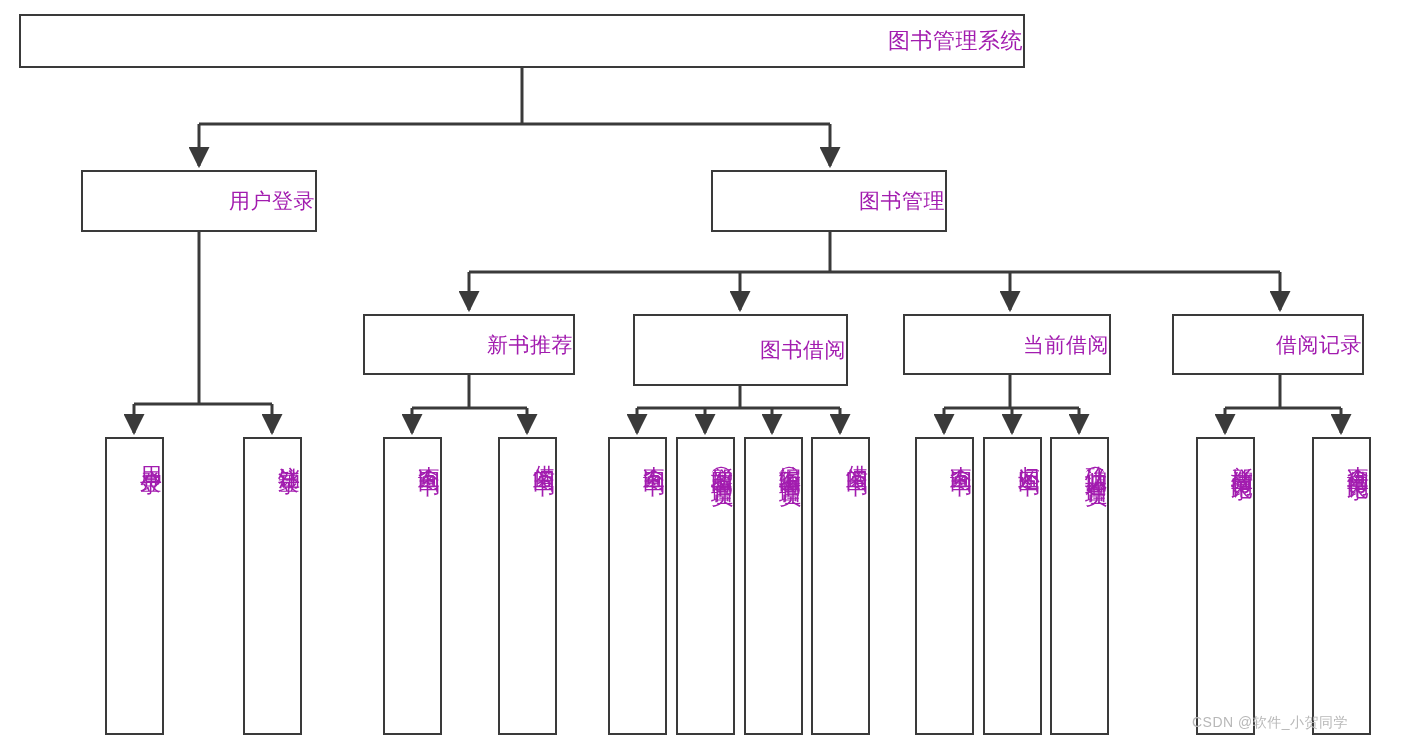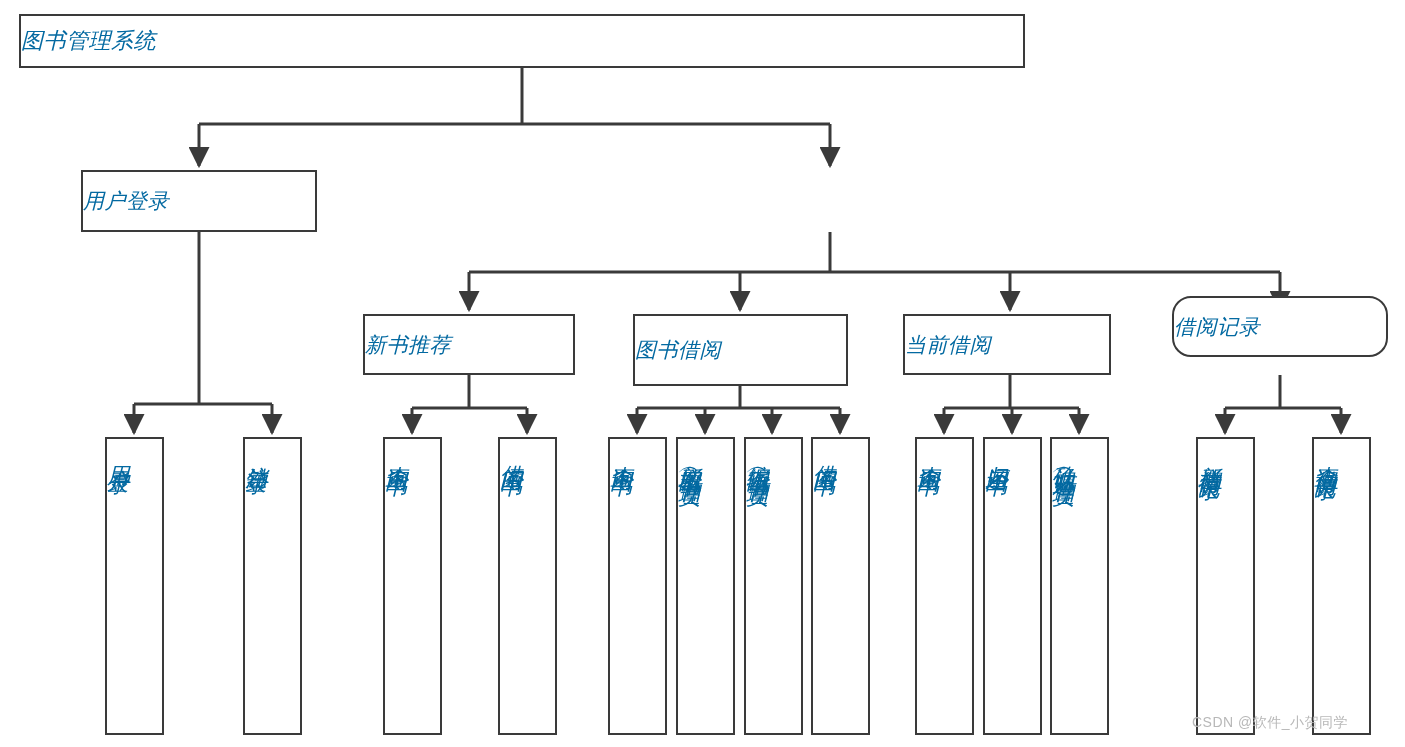--- a/index.html
+++ b/index.html
@@ -22,27 +22,26 @@
     left: 0; top: 0;
     width: 1405px;
     height: 747px;
     pointer-events: none;
   }
   .node {
     position: absolute;
     box-sizing: border-box;
     border: 2.5px solid #3a3a3a;
     background: #ffffff;
-    color: #0369a1;
+    color: #a21caf;
     display: flex;
     align-items: center;
-    justify-content: flex-start;
+    justify-content: flex-end;
     text-align: center;
     z-index: 2;
-    font-style: italic;
   }
   .node .label {
     display: block;
     line-height: 1.12;
     letter-spacing: 0.5px;
   }
   .h-node .label {
     writing-mode: horizontal-tb;
     font-size: 21px;
   }
@@ -128,31 +127,34 @@
     </g>
   </svg>
 
   <div class="node h-node root" style="left:19px; top:14px; width:1006px; height:54px;">
     <span class="label">图书管理系统</span>
   </div>
 
   <div class="node h-node" style="left:81px; top:170px; width:236px; height:62px;">
     <span class="label">用户登录</span>
   </div>
+  <div class="node h-node" style="left:711px; top:170px; width:236px; height:62px;">
+    <span class="label">图书管理</span>
+  </div>
 
   <div class="node h-node" style="left:363px; top:314px; width:212px; height:61px;">
     <span class="label">新书推荐</span>
   </div>
   <div class="node h-node" style="left:633px; top:314px; width:215px; height:72px;">
     <span class="label">图书借阅</span>
   </div>
   <div class="node h-node" style="left:903px; top:314px; width:208px; height:61px;">
     <span class="label">当前借阅</span>
   </div>
-  <div class="node h-node" style="left:1172px; top:296px; width:216px; height:61px;border-radius:19px;">
+  <div class="node h-node" style="left:1172px; top:314px; width:192px; height:61px;">
     <span class="label">借阅记录</span>
   </div>
 
   <div class="node v-node" style="left:105px; top:437px; width:59px; height:298px;">
     <span class="label">用户登录</span>
   </div>
   <div class="node v-node" style="left:243px; top:437px; width:59px; height:298px;">
     <span class="label">注销登录</span>
   </div>
 

